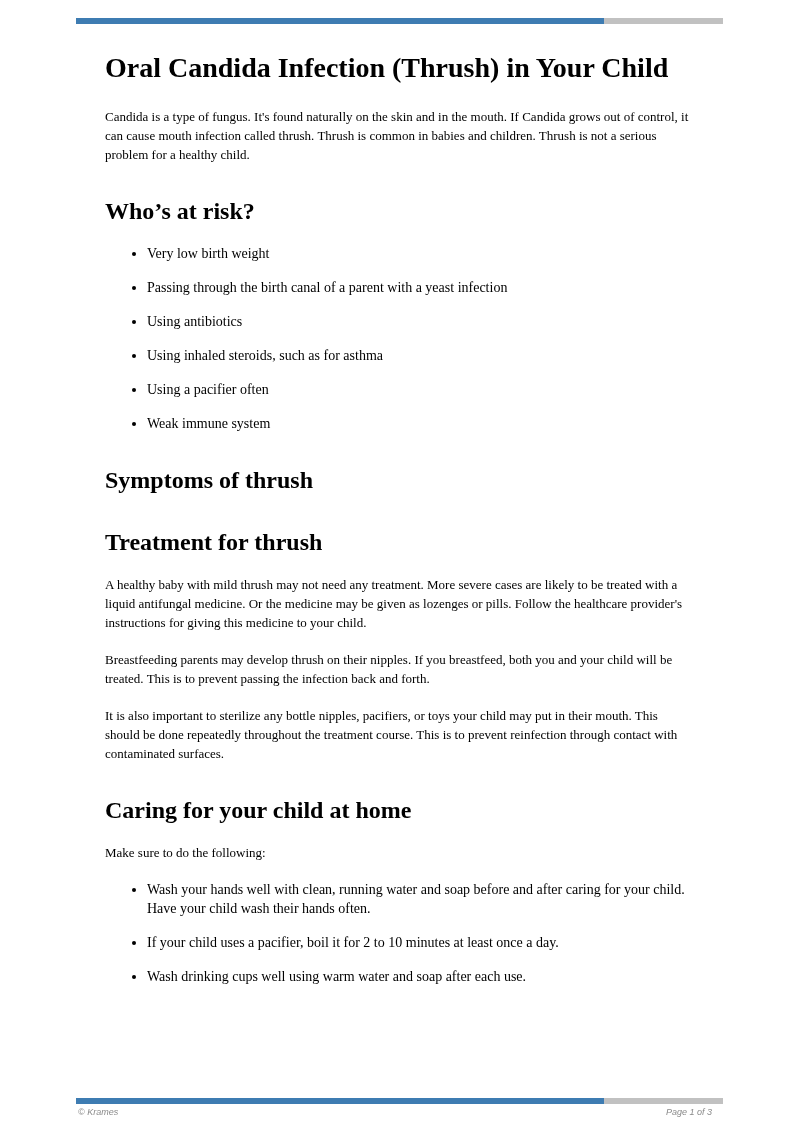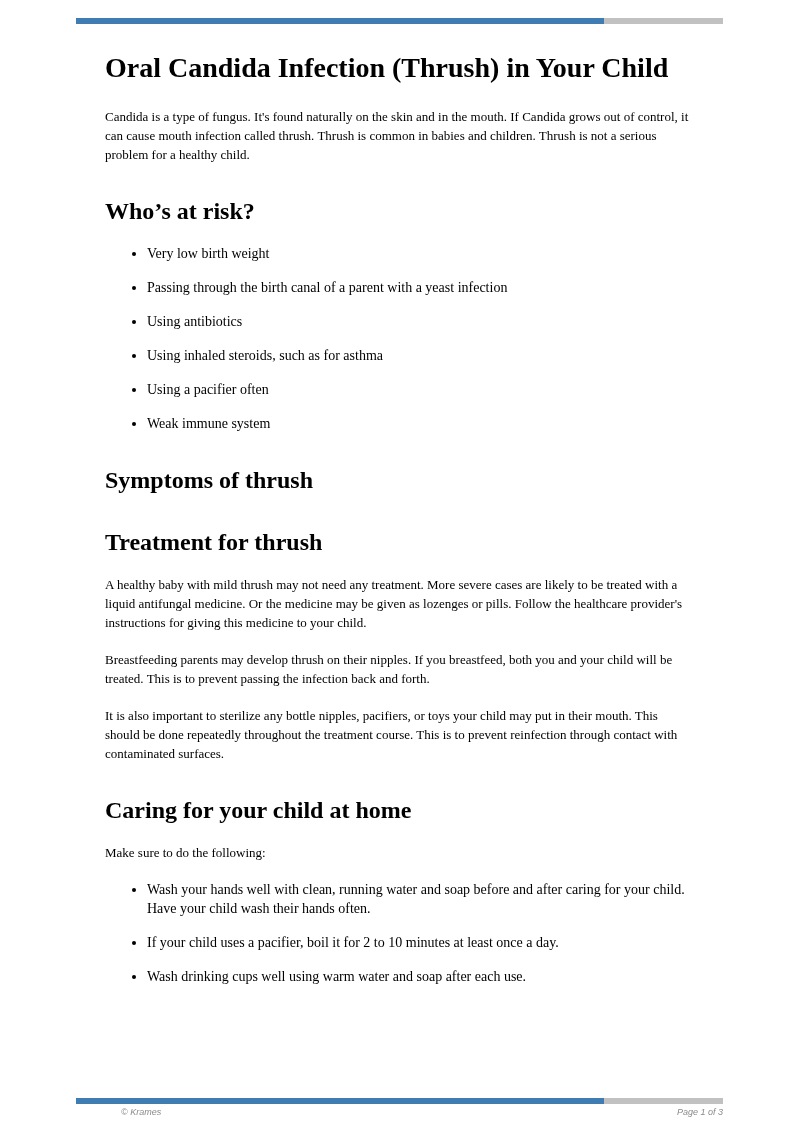--- a/index.html
+++ b/index.html
@@ -63,29 +63,28 @@
     list-style: disc;
   }
   li {
     font-size: 14px;
     line-height: 19px;
     margin: 0 0 15px 0;
   }
   .footer-text {
     position: absolute;
     left: 78px;
-    right: 77px;
+    right: 88px;
     top: 1107px;
     display: flex;
     justify-content: space-between;
     font-family: "Liberation Sans", "DejaVu Sans", sans-serif;
     font-style: italic;
     font-size: 9px;
     color: #8a8a8a;
-    margin-left: 43px;
   }
 </style>
 </head>
 <body>
 
 <div class="page">
 
   <div class="rule rule-top">
     <div class="seg-blue"></div>
     <div class="seg-gray"></div>

